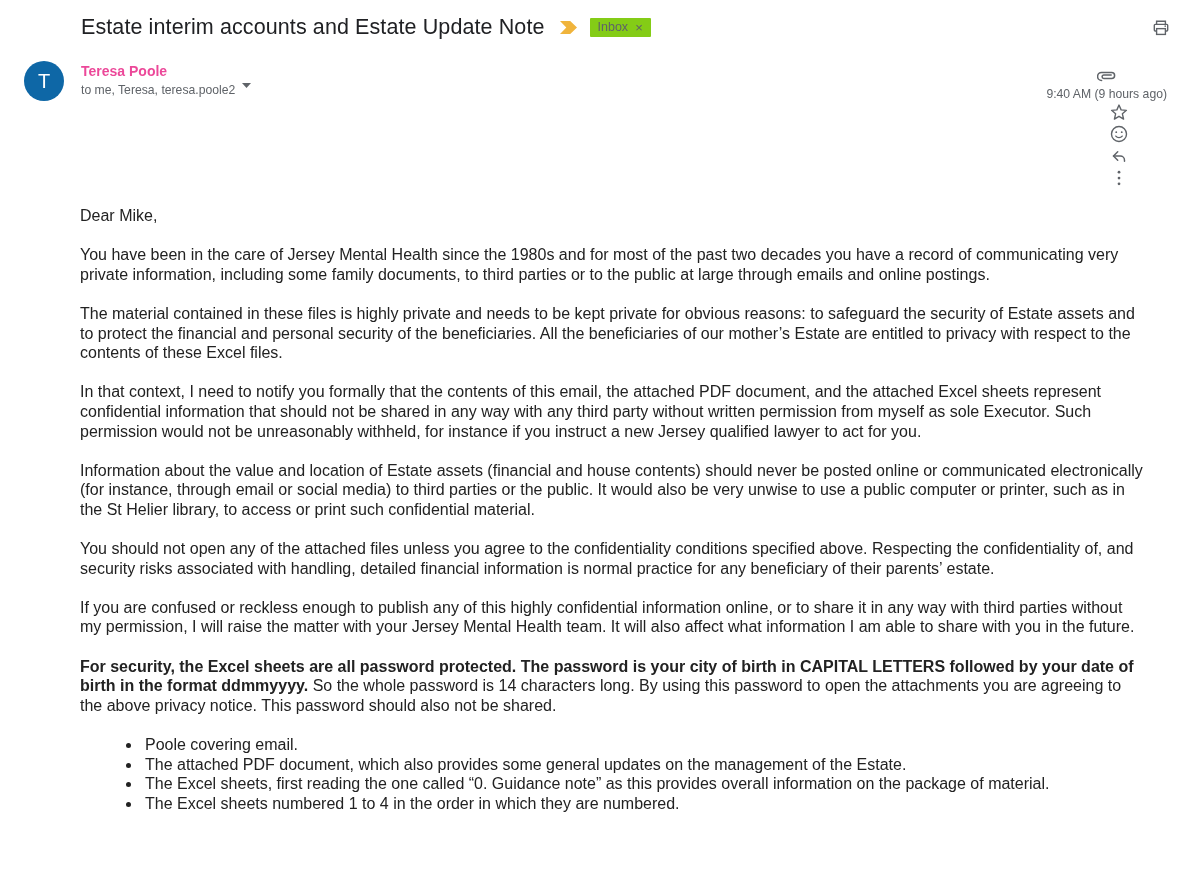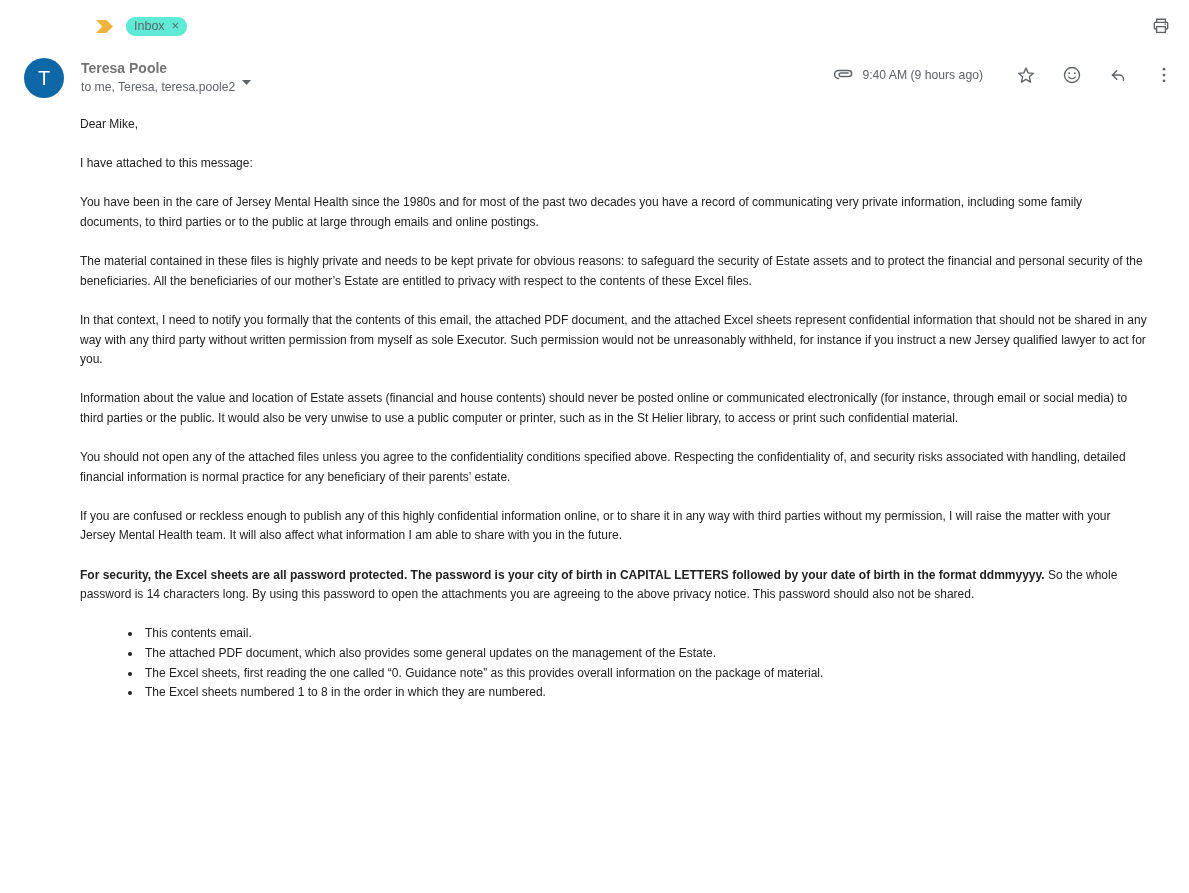--- a/index.html
+++ b/index.html
@@ -16,21 +16,21 @@
     display: flex; align-items: center;
     padding: 15px 17px 0 81px;
   }
   .subject {
     font-size: 21.5px; font-weight: 500; color: #202124;
     letter-spacing: .1px; white-space: nowrap;
   }
   .imp-marker { margin-left: 15px; display: flex; align-items: center; }
   .label-chip {
     margin-left: 13px;
-    background: #5eead4; border-radius: 9px;
+    background: #84cc16; border-radius: 1px;
     padding: 2px 8px 3px;
     font-size: 12.5px; color: #5f6368;
     display: flex; align-items: center; gap: 7px;
     white-space: nowrap;
   }
   .chip-close { cursor: pointer; font-size: 13px; line-height: 1; color: #5f6368; }
   .print-btn { margin-left: auto; cursor: pointer; display: flex; align-items: center; }
 
   
   .sender-row {
@@ -38,55 +38,57 @@
     margin-top: 21px;
     padding: 0 14px 0 24px;
   }
   .avatar {
     width: 40px; height: 40px; border-radius: 50%;
     background: #0e67a6; color: #ffffff;
     font-size: 20px; display: flex; align-items: center; justify-content: center;
     flex: 0 0 40px;
   }
   .sender-meta { margin-left: 17px; padding-top: 2px; }
-  .sender-name { font-size: 14px; font-weight: 700; color: #737373; }
+  .sender-name { font-size: 14px; font-weight: 700; color: #ec4899; }
   .recipients-line {
     margin-top: 4px; font-size: 12.2px; color: #5f6368;
     display: flex; align-items: flex-start; gap: 7px; cursor: pointer;
   }
   .right-cluster {
     margin-left: auto;
     display: flex; align-items: center;
     padding-top: 6px;
+    flex-direction: column;
   }
   .right-cluster .time {
     font-size: 12.2px; color: #5f6368; white-space: nowrap;
     margin: 0 8px 0 8px;
   }
   .icon-btn {
     background: none; border: none; padding: 0; margin: 0 0 0 24px;
     cursor: pointer; display: flex; align-items: center;
   }
   .icon-plain { display: flex; align-items: center; }
 
   
   .email-body {
     padding: 17px 42px 0 80px;
-    font-size: 12px; line-height: 19.6px; color: #222222;
+    font-size: 16px; line-height: 19.6px; color: #222222;
   }
   .email-body p { margin: 0 0 19.6px; }
   .email-body p.tight { margin-bottom: 0; }
   .email-body ul { margin: 0 0 19.6px; padding-left: 62px; }
   .email-body li { padding-left: 3px; }
   .email-body strong { font-weight: 700; margin-top: 19px; }
 </style>
 </head>
 <body>
 
 <div class="subject-row">
+  <span class="subject">Estate interim accounts and Estate Update Note</span>
 
   <span class="imp-marker">
     <svg width="17" height="13" viewBox="0 0 17 13">
       <path d="M0 0h10.2L17 6.5 10.2 13H0l6.3-6.5z" fill="#f0b43c"></path>
     </svg>
   </span>
 
   <span class="label-chip">
     <span>Inbox</span>
     <span class="chip-close">×</span>
@@ -162,27 +164,26 @@
             <circle cx="12" cy="12" r="1.5"></circle>
             <circle cx="12" cy="18.4" r="1.5"></circle>
         </svg>
       </span>
     </button>
   </div>
 </div>
 
 <div class="email-body">
     <p>Dear Mike,</p>
-    <p>I have attached to this message:</p>
     <p>You have been in the care of Jersey Mental Health since the 1980s and for most of the past two decades you have a record of communicating very private information, including some family documents, to third parties or to the public at large through emails and online postings.</p>
     <p>The material contained in these files is highly private and needs to be kept private for obvious reasons: to safeguard the security of Estate assets and to protect the financial and personal security of the beneficiaries. All the beneficiaries of our mother’s Estate are entitled to privacy with respect to the contents of these Excel files.</p>
     <p>In that context, I need to notify you formally that the contents of this email, the attached PDF document, and the attached Excel sheets represent confidential information that should not be shared in any way with any third party without written permission from myself as sole Executor. Such permission would not be unreasonably withheld, for instance if you instruct a new Jersey qualified lawyer to act for you.</p>
     <p>Information about the value and location of Estate assets (financial and house contents) should never be posted online or communicated electronically (for instance, through email or social media) to third parties or the public. It would also be very unwise to use a public computer or printer, such as in the St Helier library, to access or print such confidential material.</p>
     <p>You should not open any of the attached files unless you agree to the confidentiality conditions specified above. Respecting the confidentiality of, and security risks associated with handling, detailed financial information is normal practice for any beneficiary of their parents’ estate.</p>
     <p>If you are confused or reckless enough to publish any of this highly confidential information online, or to share it in any way with third parties without my permission, I will raise the matter with your Jersey Mental Health team. It will also affect what information I am able to share with you in the future.</p>
     <p><strong>For security, the Excel sheets are all password protected. The password is your city of birth in CAPITAL LETTERS followed by your date of birth in the format ddmmyyyy. </strong>So the whole password is 14 characters long. By using this password to open the attachments you are agreeing to the above privacy notice. This password should also not be shared.</p>
     <ul>
-      <li>This contents email.</li>
+      <li>Poole covering email.</li>
       <li>The attached PDF document, which also provides some general updates on the management of the Estate.</li>
       <li>The Excel sheets, first reading the one called “0. Guidance note” as this provides overall information on the package of material.</li>
-      <li>The Excel sheets numbered 1 to 8 in the order in which they are numbered.</li>
+      <li>The Excel sheets numbered 1 to 4 in the order in which they are numbered.</li>
     </ul>
   </div>
 
 </body></html>

